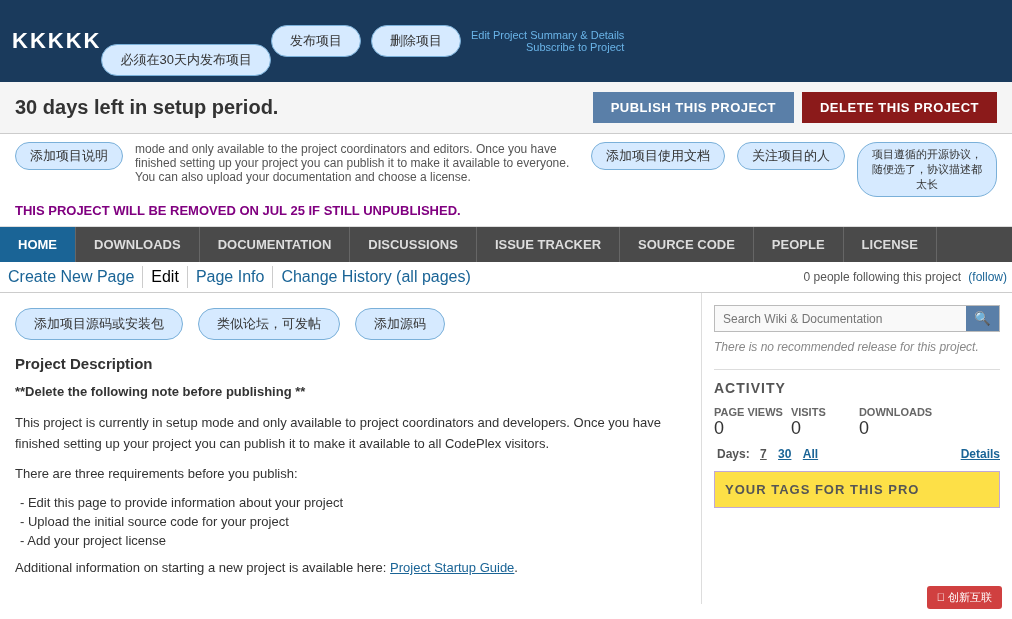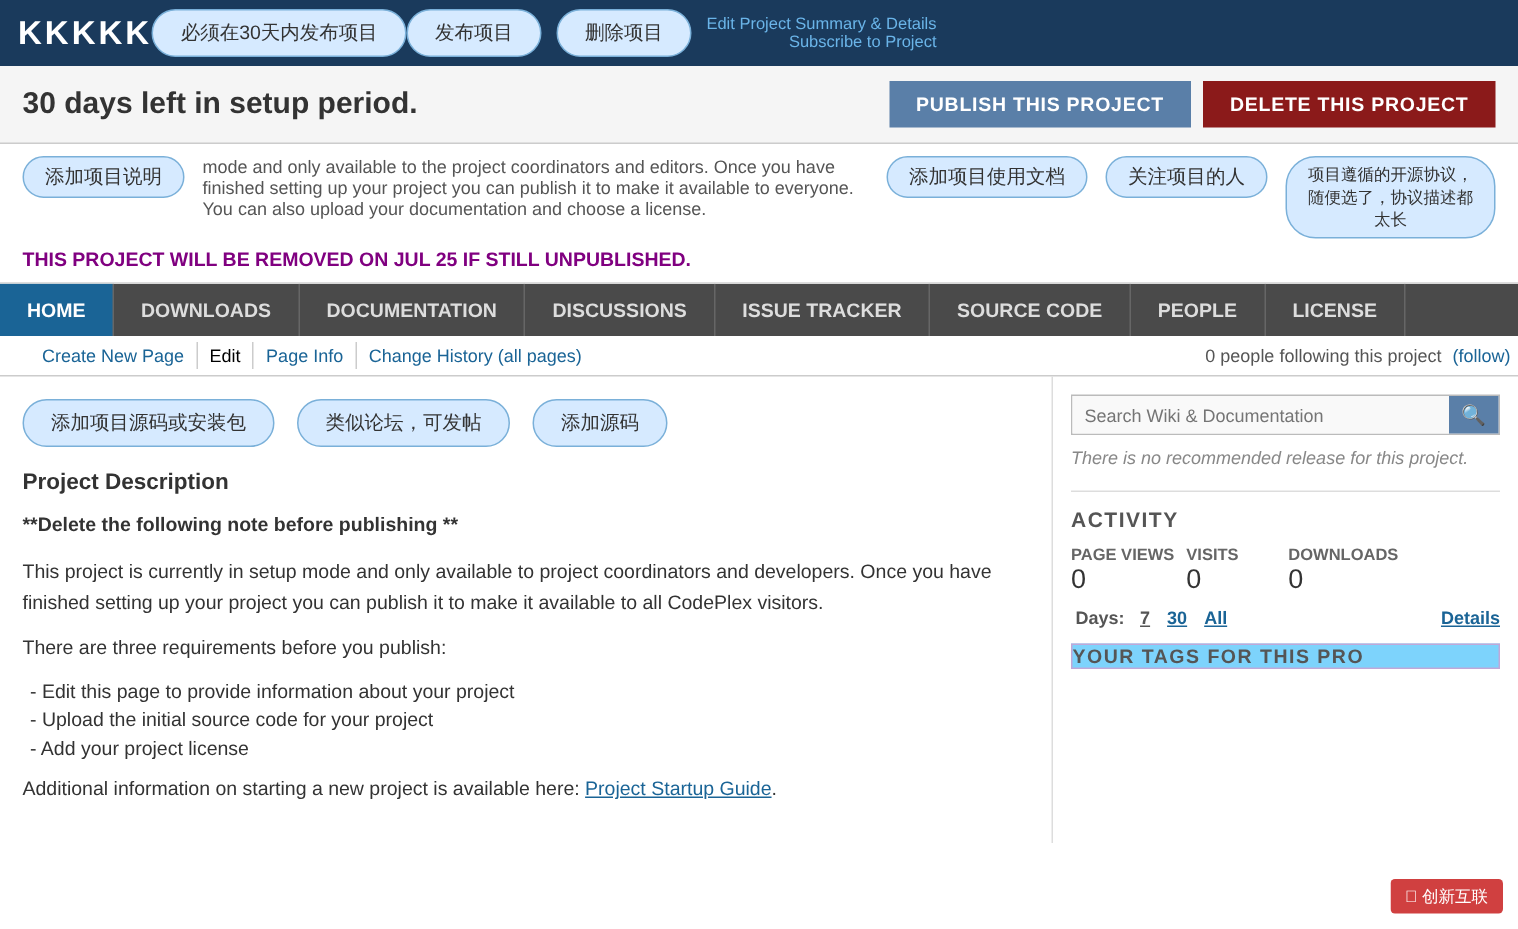--- a/index.html
+++ b/index.html
@@ -46,39 +46,39 @@
     .activity-title { font-size: 14px; font-weight: bold; color: #555; letter-spacing: 1px; margin-bottom: 10px; }
     .activity-stats { display: flex; gap: 8px; margin-bottom: 8px; }
     .stat-col { min-width: 60px; }
     .stat-label { font-size: 11px; font-weight: bold; color: #666; text-transform: uppercase; }
     .stat-value { font-size: 18px; color: #333; }
     .days-bar { font-size: 12px; color: #555; margin-bottom: 10px; font-weight: bold; }
     .days-bar a { color: #1a6496; }
     .days-bar span { color: #555; margin: 0 3px; }
 
     
-    .tags-section { background: #7dd3fc; border: 1px solid #c0a8d8; margin-top: 10px; }
+    .tags-section { background: #fde047; border: 1px solid #c0a8d8; padding: 10px; margin-top: 10px; }
     .tags-title { font-size: 13px; font-weight: bold; color: #555; letter-spacing: 1px; text-transform: uppercase; }
 
     
     .page-wrapper { position: relative; }
 
     
     .watermark { position: fixed; bottom: 10px; right: 10px; background: rgba(200,30,30,0.85); color: #fff; font-size: 11px; padding: 4px 10px; border-radius: 3px; z-index: 999; }
 
     .sub-nav-row { display: flex; justify-content: space-between; align-items: center; padding: 4px 0; border-bottom: 1px solid #ccc; }
   </style>
 </head>
 <body>
 
 <div class="page-wrapper">
 
   <div style="background:#1a3a5c; padding:6px 12px; display:flex; align-items:center; justify-content:flex-start; flex-wrap:wrap; min-height:44px;">
     <span style="color:#fff; font-size:22px; font-weight:bold; letter-spacing:2px;">KKKKK</span>
-    <div style="display:flex; align-items:center; gap:15px;">
+    <div style="display:flex; align-items:center; gap:15px;margin-top:38px;">
       <span class="bubble">必须在30天内发布项目</span>
     </div>
     <div style="display:flex; align-items:center; gap:10px;">
       <span class="bubble">发布项目</span>
       <span class="bubble">删除项目</span>
       <div style="text-align:right; font-size:11px;">
         <div><a href="#" style="color:#6ab4e8; text-decoration:none;">Edit Project Summary &amp; Details</a></div>
         <div><a href="#" style="color:#6ab4e8; text-decoration:none;">Subscribe to Project</a></div>
       </div>
     </div>
@@ -110,21 +110,21 @@
     <div class="nav-tab">DOWNLOADS</div>
     <div class="nav-tab">DOCUMENTATION</div>
     <div class="nav-tab">DISCUSSIONS</div>
     <div class="nav-tab">ISSUE TRACKER</div>
     <div class="nav-tab">SOURCE CODE</div>
     <div class="nav-tab">PEOPLE</div>
     <div class="nav-tab">LICENSE</div>
   </div>
 
   <div class="sub-nav-row" style="padding: 4px 0 4px 0; border-bottom:1px solid #ccc; display:flex; justify-content:space-between; align-items:center; margin: 0 0 0 0;">
-    <div style="display:flex; gap:0; font-size:12px;padding-left:20px;">
+    <div style="display:flex; gap:0; font-size:16px;">
       <a href="#" style="color:#1a6496; text-decoration:none; padding:2px 8px; border-right:1px solid #ccc;">Create New Page</a>
       <a href="#" style="color:#000000; text-decoration:none; padding:2px 8px; border-right:1px solid #ccc;">Edit</a>
       <a href="#" style="color:#1a6496; text-decoration:none; padding:2px 8px; border-right:1px solid #ccc;">Page Info</a>
       <a href="#" style="color:#1a6496; text-decoration:none; padding:2px 8px;">Change History (all pages)</a>
     </div>
     <div style="font-size:12px; color:#555; padding-right:5px;">
       <span>0 people following this project</span>
       <a href="#" style="color:#1a6496; text-decoration:none; margin-left:4px;">(follow)</a>
     </div>
   </div>

